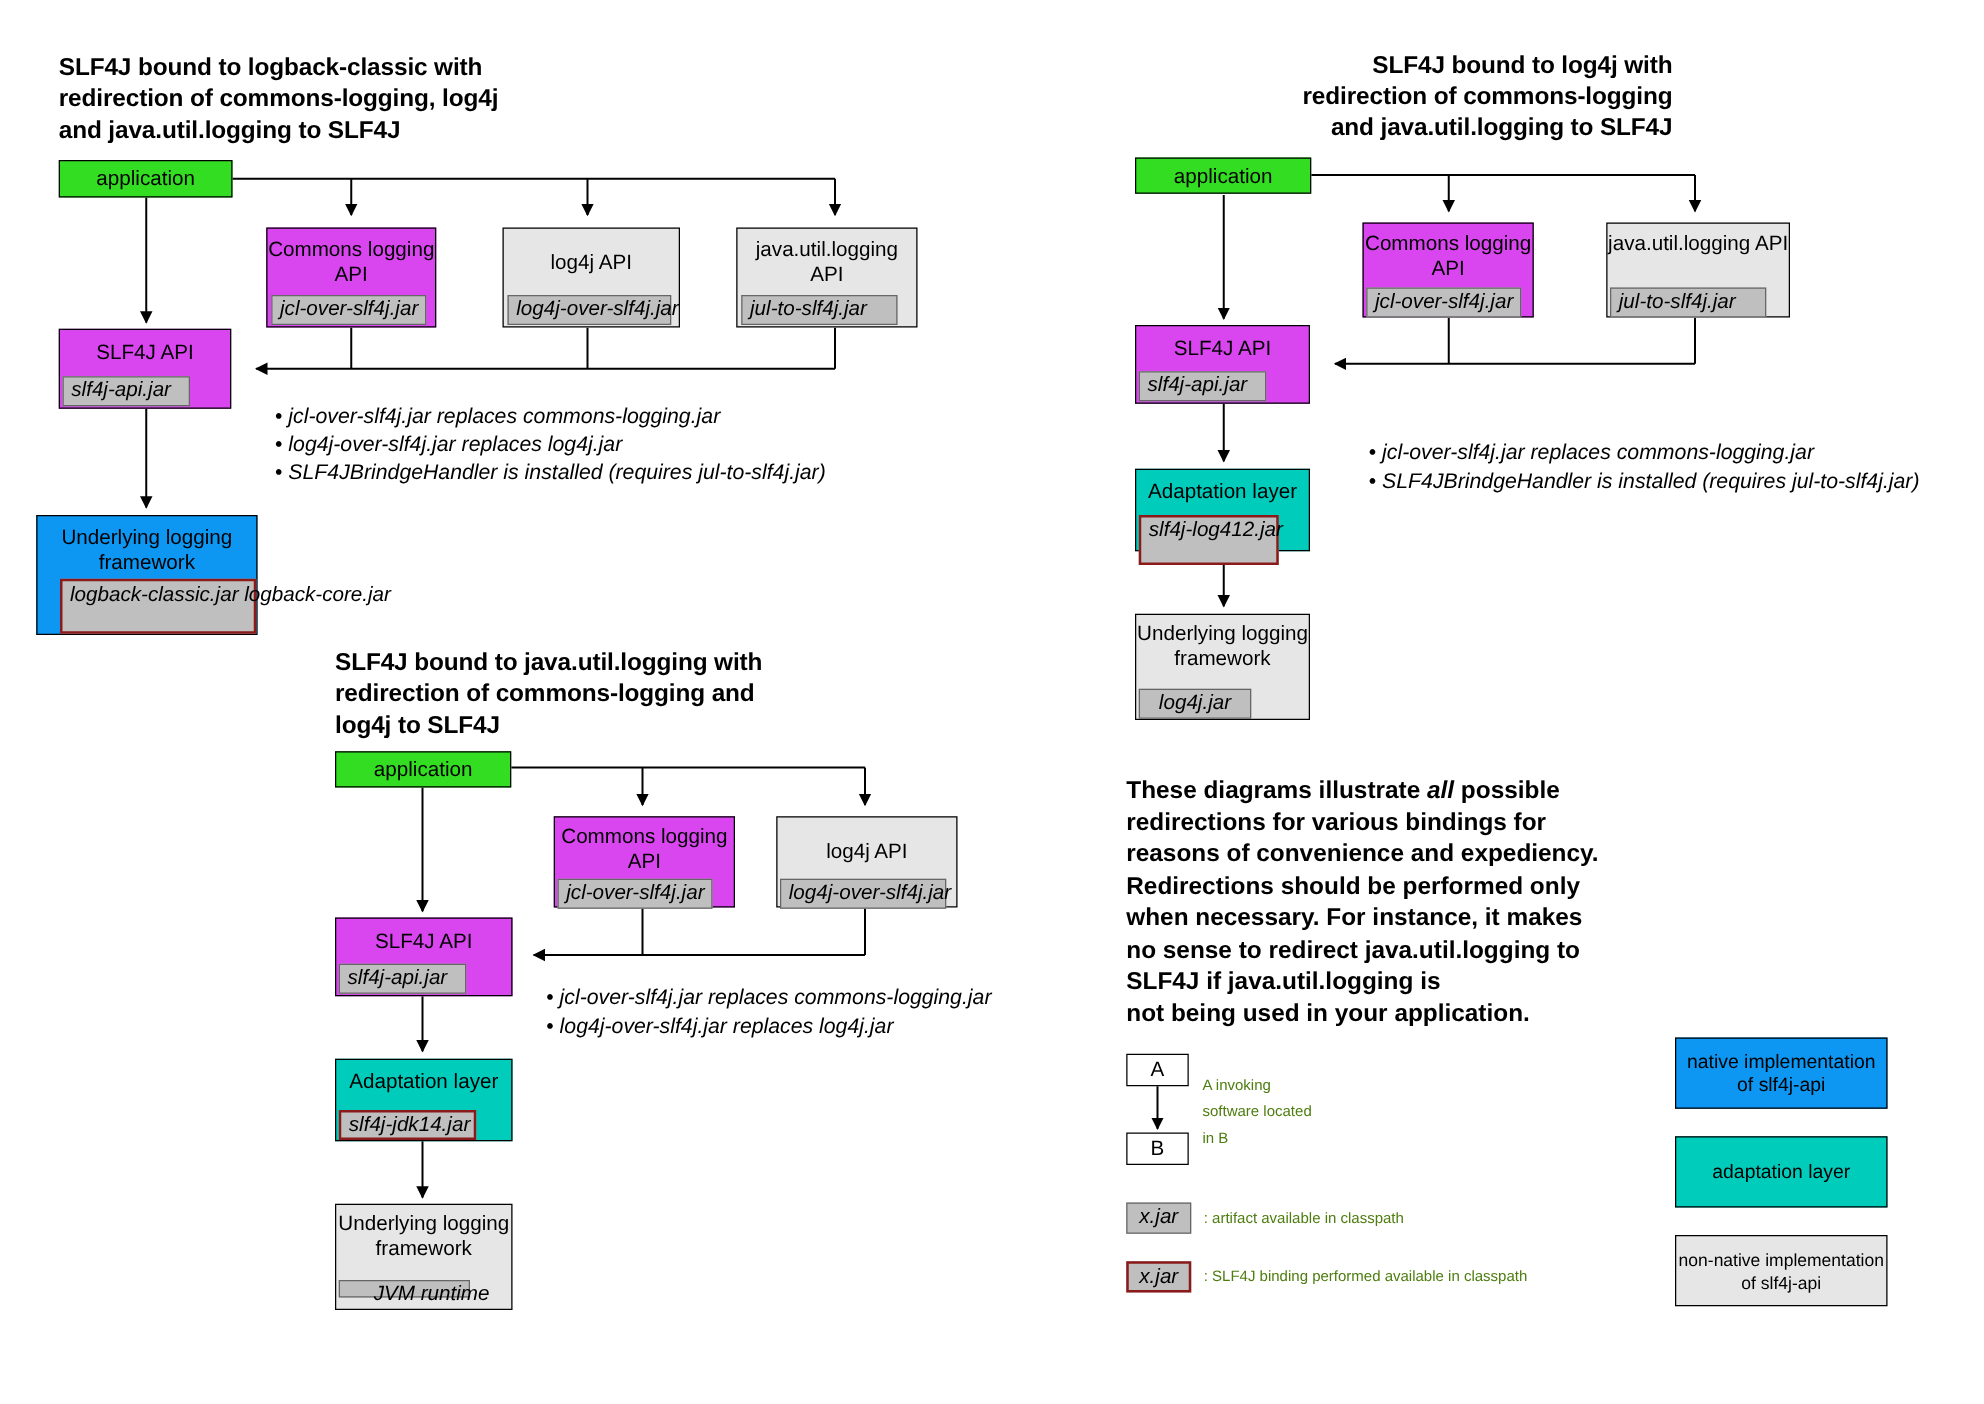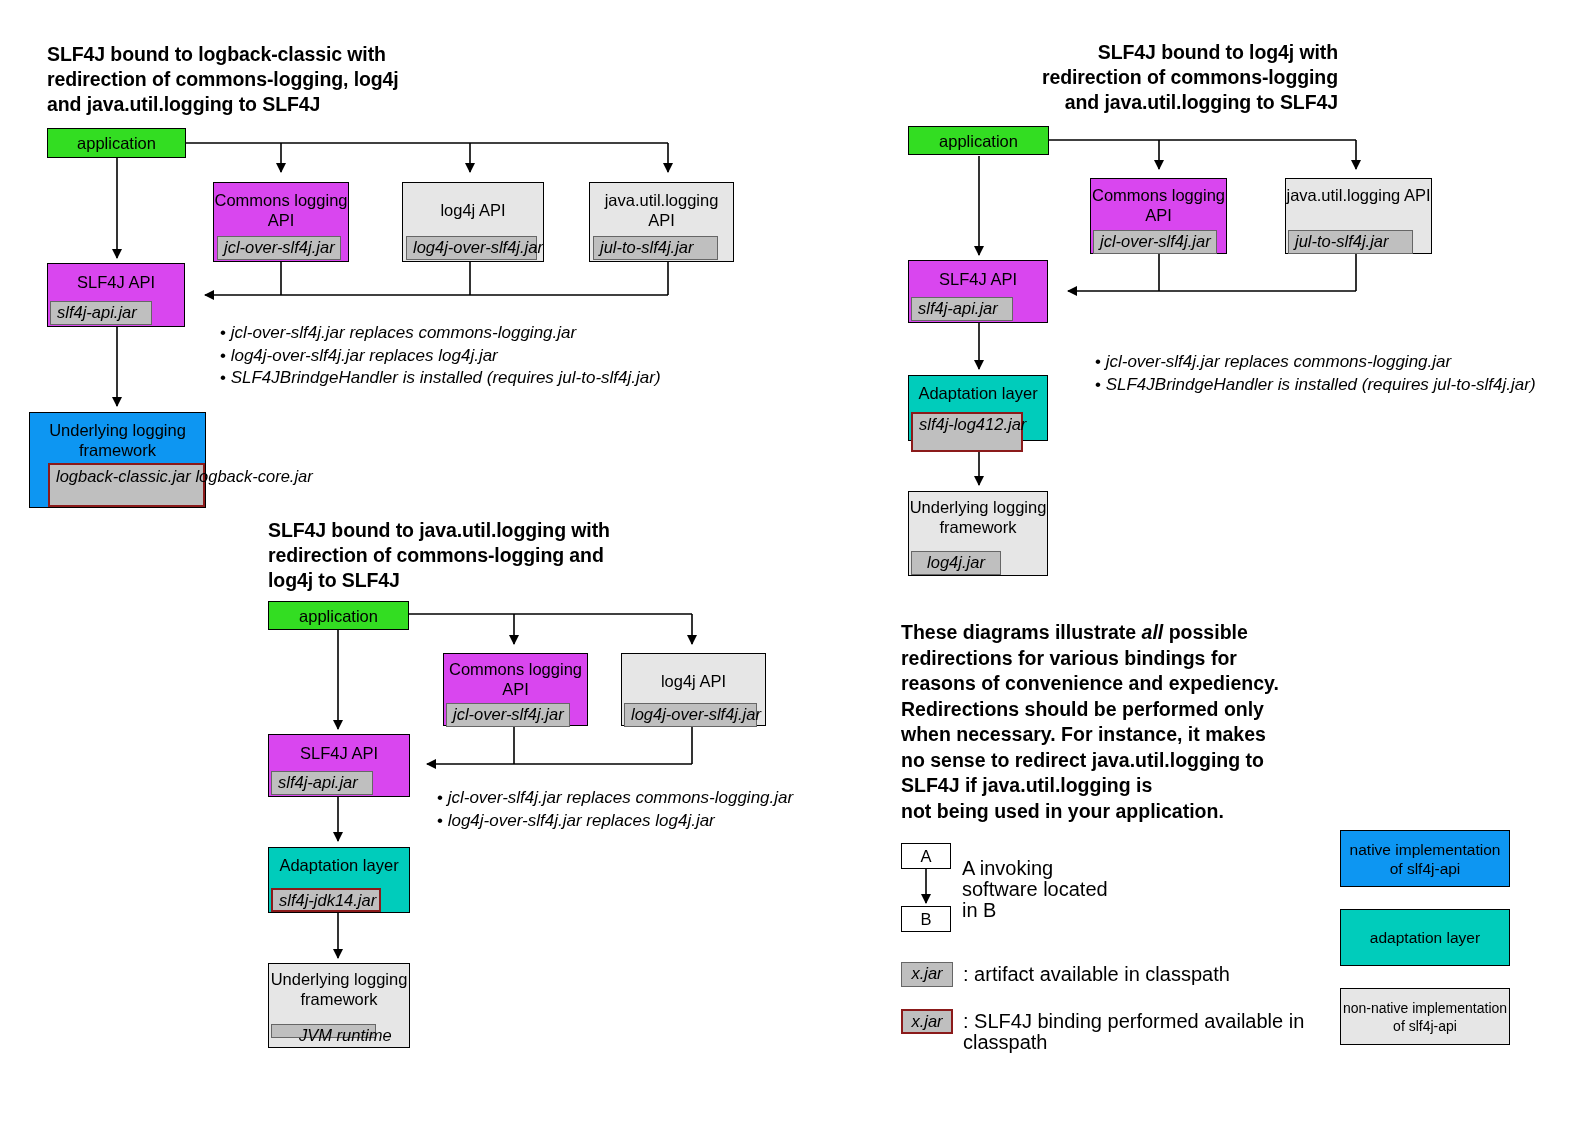--- a/index.html
+++ b/index.html
@@ -86,22 +86,22 @@
     color: #000;
     padding: 0 6px;
     white-space: nowrap;
   }
   .jar.bind { border: 2px solid #8b1a1a; }
   .jar.two { line-height: 21px; }
 
   
   .legend-text {
     position: absolute;
-    font-size: 20px;
-    color: #000000;
+    font-size: 12px;
+    color: #4d7c0f;
     line-height: 21px;
     white-space: pre-line;
   }
   .legend-box {
     position: absolute;
     box-sizing: border-box;
     border: 1px solid #000;
     font-size: 16.5px;
     text-align: center;
     color: #000;

